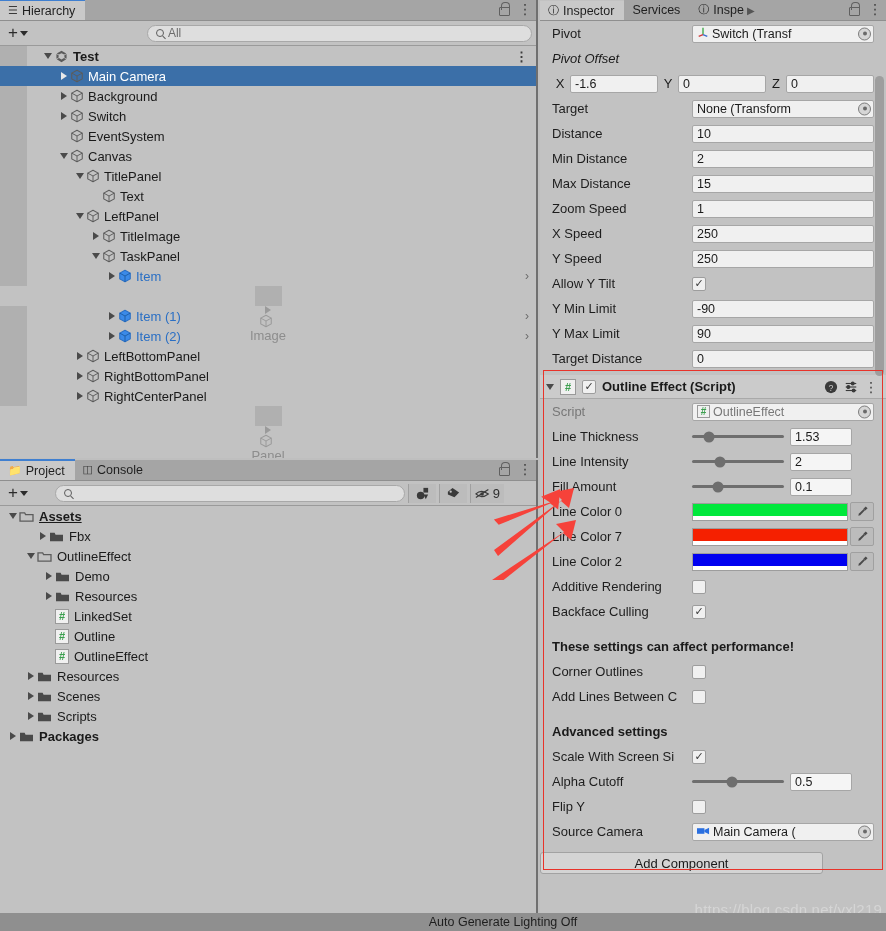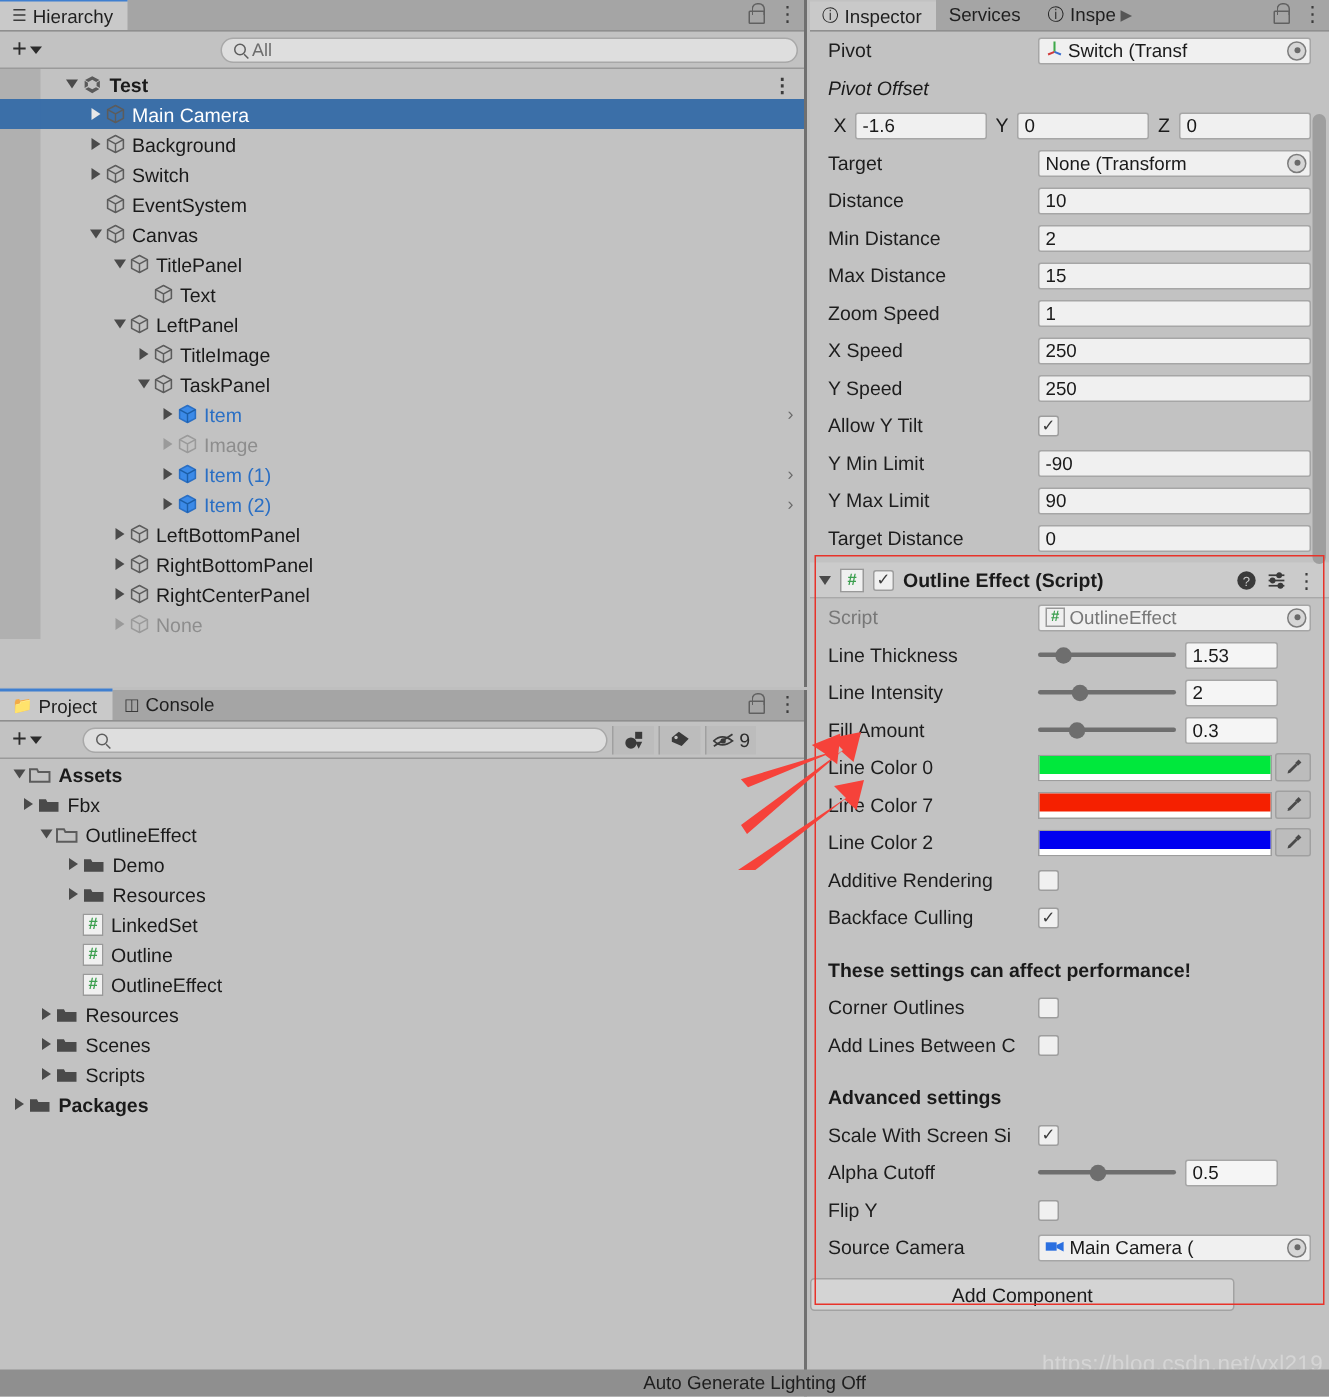--- a/index.html
+++ b/index.html
@@ -80,21 +80,21 @@
 
   
   #hierarchy { left: 0; top: 0; width: 538px; height: 458px;
                background: #c2c2c2; border-right: 2px solid #6f6f6f; }
   .tree { position: relative; background: #c2c2c2; overflow: hidden; }
   .row {
     height: 20px; display: flex; align-items: center;
     position: relative; font-size: 13px; white-space: nowrap;
   }
   .row.selected { background: #3b6fa8; color: #fff; }
-  .row.dim { color: #8d8d8d; }
+  .row.dim { color: #8d8d8d; flex-direction: column; }
   .row.bold { font-weight: bold; }
   .row .gutter { width: 27px; height: 100%; background: #b0b0b0; flex: none; }
   .row.selected .gutter { background: #3b6fa8; }
   .twisty {
     width: 13px; flex: none; display: flex; align-items: center;
     justify-content: center;
   }
   .tri-r { width:0;height:0;border-top:4px solid transparent;border-bottom:4px solid transparent;border-left:6px solid #4a4a4a; }
   .tri-d { width:0;height:0;border-left:4.5px solid transparent;border-right:4.5px solid transparent;border-top:6px solid #4a4a4a; }
   .row.selected .tri-r { border-left-color: #e8e8e8; }
@@ -517,21 +517,21 @@
           <div style="width: 46px; flex: 0 0 auto;"></div>
           <span class="twisty">
             <span class="tri-r"></span>
           </span>
           <span class="cube">
             <svg width="14" height="14" viewBox="0 0 16 16">
               <path d="M8 1.5 L14 4.7 L14 11.3 L8 14.5 L2 11.3 L2 4.7 Z" fill="none" stroke="#9a9a9a" stroke-width="1.2" stroke-linejoin="round"></path>
               <path d="M2 4.7 L8 8 L14 4.7 M8 8 L8 14.5" fill="none" stroke="#9a9a9a" stroke-width="1.1"></path>
             </svg>
           </span>
-          <span class="label">None</span>
+          <span class="label">Panel</span>
         </div>
       </div>
   </div>
 
   <div class="panel" id="project">
     <div class="tabstrip">
       <div class="tab active">
         <span style="font-size:11px;color:#2f2f2f;">📁</span>
         <span>Project</span>
       </div>
@@ -569,30 +569,30 @@
       <div class="proj-tool-btn" style="width:34px;gap:2px;">
         <svg width="16" height="13" viewBox="0 0 18 13">
             <path d="M1 7 Q7 1 15 7 Q7 13 1 7 Z" fill="none" stroke="#3a3a3a" stroke-width="1.3"></path>
             <circle cx="8" cy="7" r="2" fill="#3a3a3a"></circle>
             <line x1="1" y1="11" x2="15" y2="2" stroke="#3a3a3a" stroke-width="1.4"></line>
           </svg>
         <span style="font-size:13px;">9</span>
       </div>
     </div>
     <div class="tree" id="proj-tree" style="height:425px;">
-        <div class="row bold" style="padding-left: 6px;">
+        <div class="row bold" style="padding-left: 6px; text-decoration: underline;">
           <span class="twisty">
             <span class="tri-d"></span>
           </span>
           <span class="folder"><svg width="15" height="13" viewBox="0 0 16 14">
               <path d="M1 3 L1 12 L15 12 L15 5 L7 5 L6 3 Z" fill="none" stroke="#5c5c5c" stroke-width="1.4"></path>
             </svg></span>
           <span class="label">Assets</span>
         </div>
-        <div class="row" style="padding-left: 12px;">
+        <div class="row" style="padding-left: 36px;">
           <span class="twisty">
             <span class="tri-r"></span>
           </span>
           <span class="folder"><svg width="15" height="13" viewBox="0 0 16 14">
               <path d="M1 3 L6 3 L7 5 L15 5 L15 12 L1 12 Z" fill="#4a4a4a"></path>
             </svg></span>
           <span class="label">Fbx</span>
         </div>
         <div class="row" style="padding-left: 24px;">
           <span class="twisty">
@@ -847,21 +847,21 @@
             <span>2</span>
           </div>
         </div>
         <div class="irow">
           <span class="lbl">Fill Amount</span>
           <div class="slider">
             <div class="track"></div>
             <div class="knob" style="left:28%"></div>
           </div>
           <div class="numbox">
-            <span>0.3</span>
+            <span>0.1</span>
           </div>
         </div>
         <div class="irow">
           <span class="lbl">Line Color 0</span>
           <div class="colorfield">
             <div class="swatch" style="background: rgb(0, 232, 60);"></div>
           </div>
           <div class="eyedrop">
             <svg width="13" height="13" viewBox="0 0 14 14">
               <path d="M10.5 1.5 L12.5 3.5 L10 6 L8 4 Z" fill="#4a4a4a"></path>

